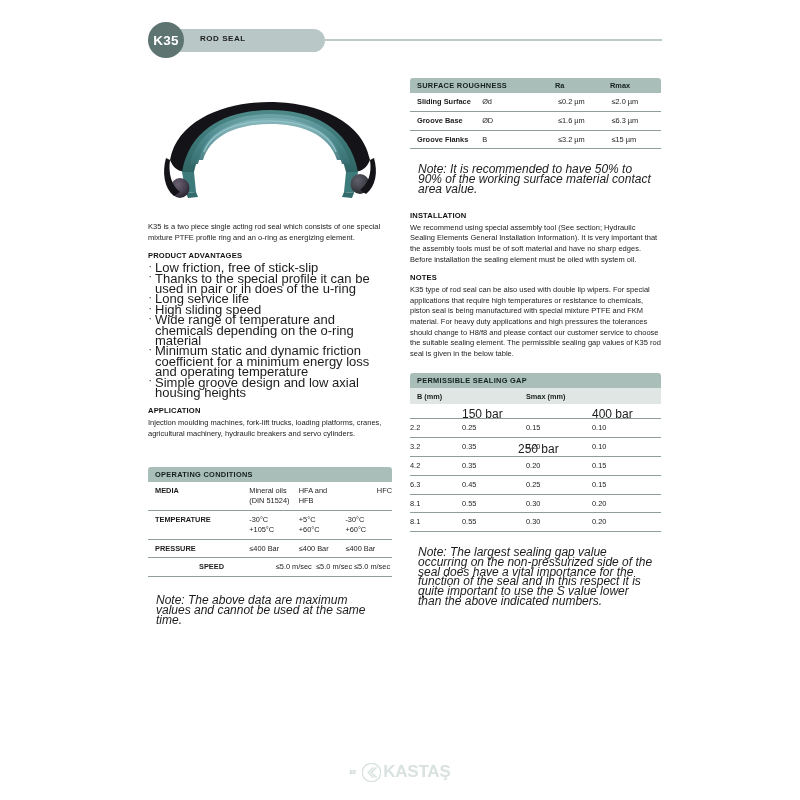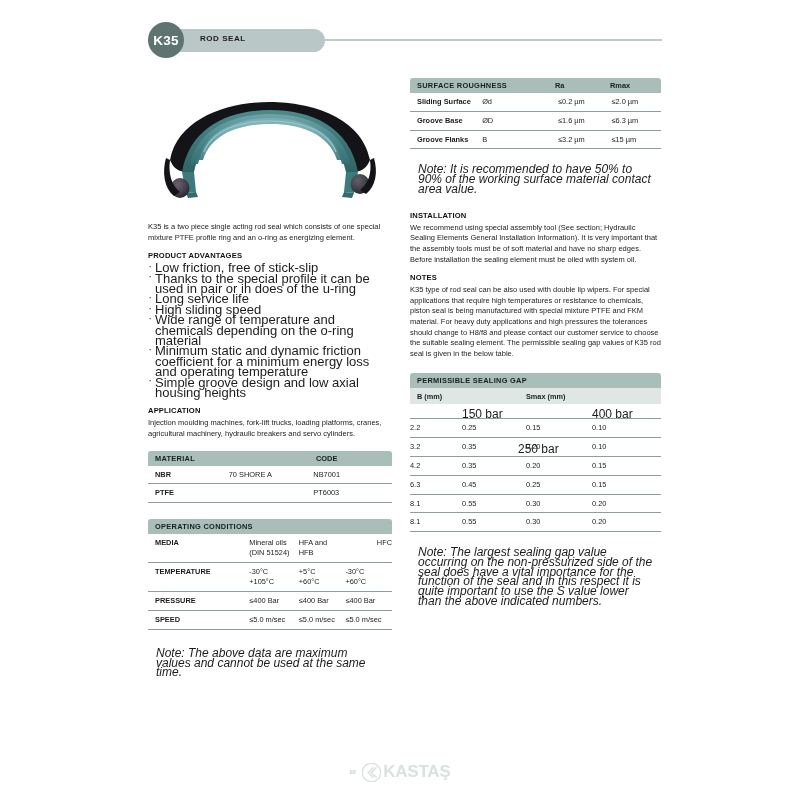--- a/index.html
+++ b/index.html
@@ -329,38 +329,20 @@
       <li>Minimum static and dynamic friction coefficient for a minimum energy loss and operating temperature</li>
       <li>Simple groove design and low axial housing heights</li>
     </ul>
 
     <div class="gap-8"></div>
     <h3 class="section">APPLICATION</h3>
     <div class="gap-3"></div>
     <p class="body">Injection moulding machines, fork-lift trucks, loading platforms, cranes, agricultural machinery, hydraulic breakers and servo cylinders.</p>
 
     <div class="gap-11"></div>
-    <div>
-      <div class="head-wrap">
-        <div class="tbl-head-bar">
-          <span class="head-label">MATERIAL</span>
-          <span class="head-col" style="left:168px;">CODE</span>
-        </div>
-      </div>
-      <div class="row">
-        <span class="c b" style="width:75px;">NBR</span>
-        <span class="c nopad" style="width:86px;">70 SHORE A</span>
-        <span class="c nopad" style="width:80px;">NB7001</span>
-      </div>
-      <div class="row last">
-        <span class="c b" style="width:75px;">PTFE</span>
-        <span class="c nopad" style="width:86px;"></span>
-        <span class="c nopad" style="width:80px;">PT6003</span>
-      </div>
-    </div>
 
     <div class="gap-16"></div>
     <div>
       <div class="tbl-head-bar">
         <span class="head-label">OPERATING CONDITIONS</span>
       </div>
 
       <div class="row">
         <span class="c b" style="width:97px;">MEDIA</span>
         <span class="c nopad" style="width:51px; white-space:pre-line;">Mineral oils
@@ -381,21 +363,21 @@
       </div>
 
       <div class="row">
         <span class="c b" style="width:97px;">PRESSURE</span>
         <span class="c nopad" style="width:51px;">≤400 Bar</span>
         <span class="c nopad" style="width:48px;">≤400 Bar</span>
         <span class="c nopad" style="width:48px;">≤400 Bar</span>
       </div>
 
       <div class="row last">
-        <span class="c b" style="width:97px;">SPEED</span>
+        <span class="c b" style="width:97px;margin-left:44px;">SPEED</span>
         <span class="c nopad" style="width:51px;">≤5.0 m/sec</span>
         <span class="c nopad" style="width:48px;">≤5.0 m/sec</span>
         <span class="c nopad" style="width:48px;">≤5.0 m/sec</span>
       </div>
     </div>
 
     <div class="gap-11"></div>
     <p class="note">Note: The above data are maximum values and cannot be used at the same time.</p>
   </div>
 

